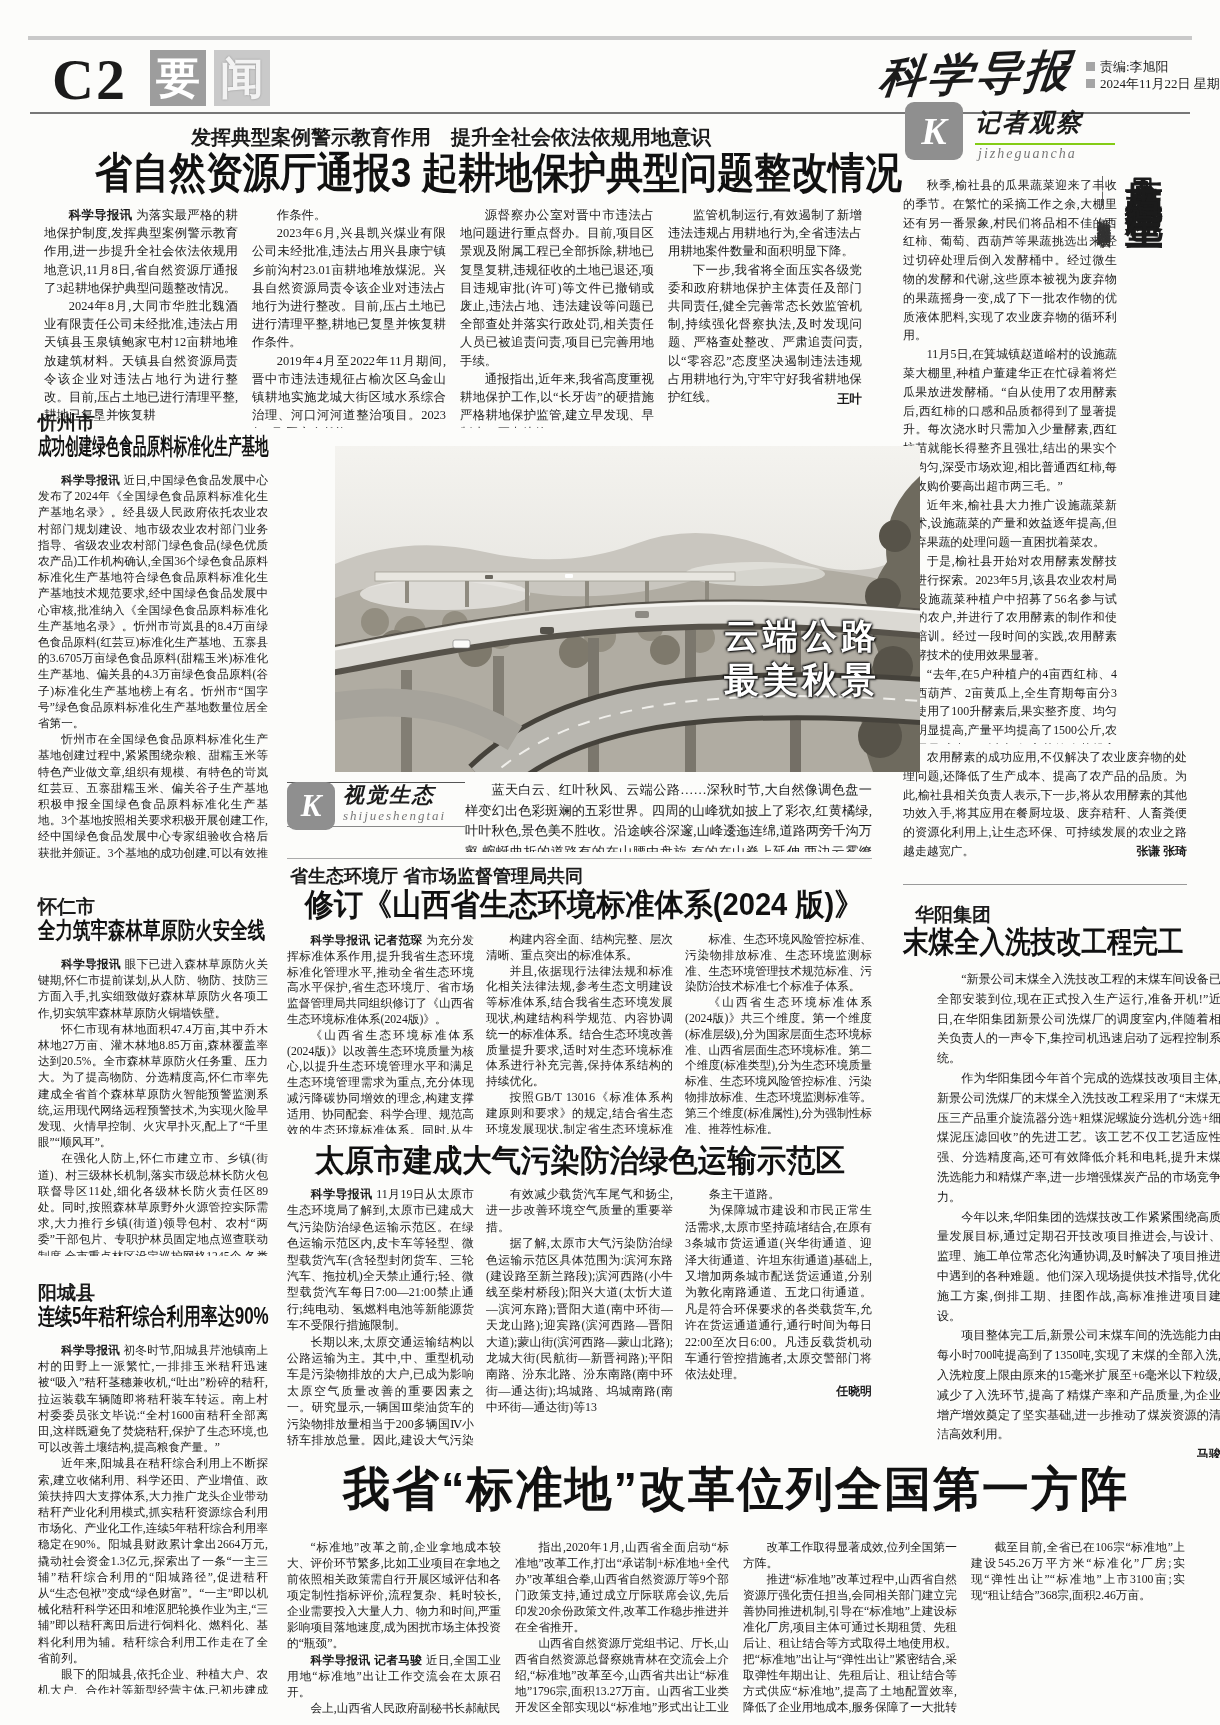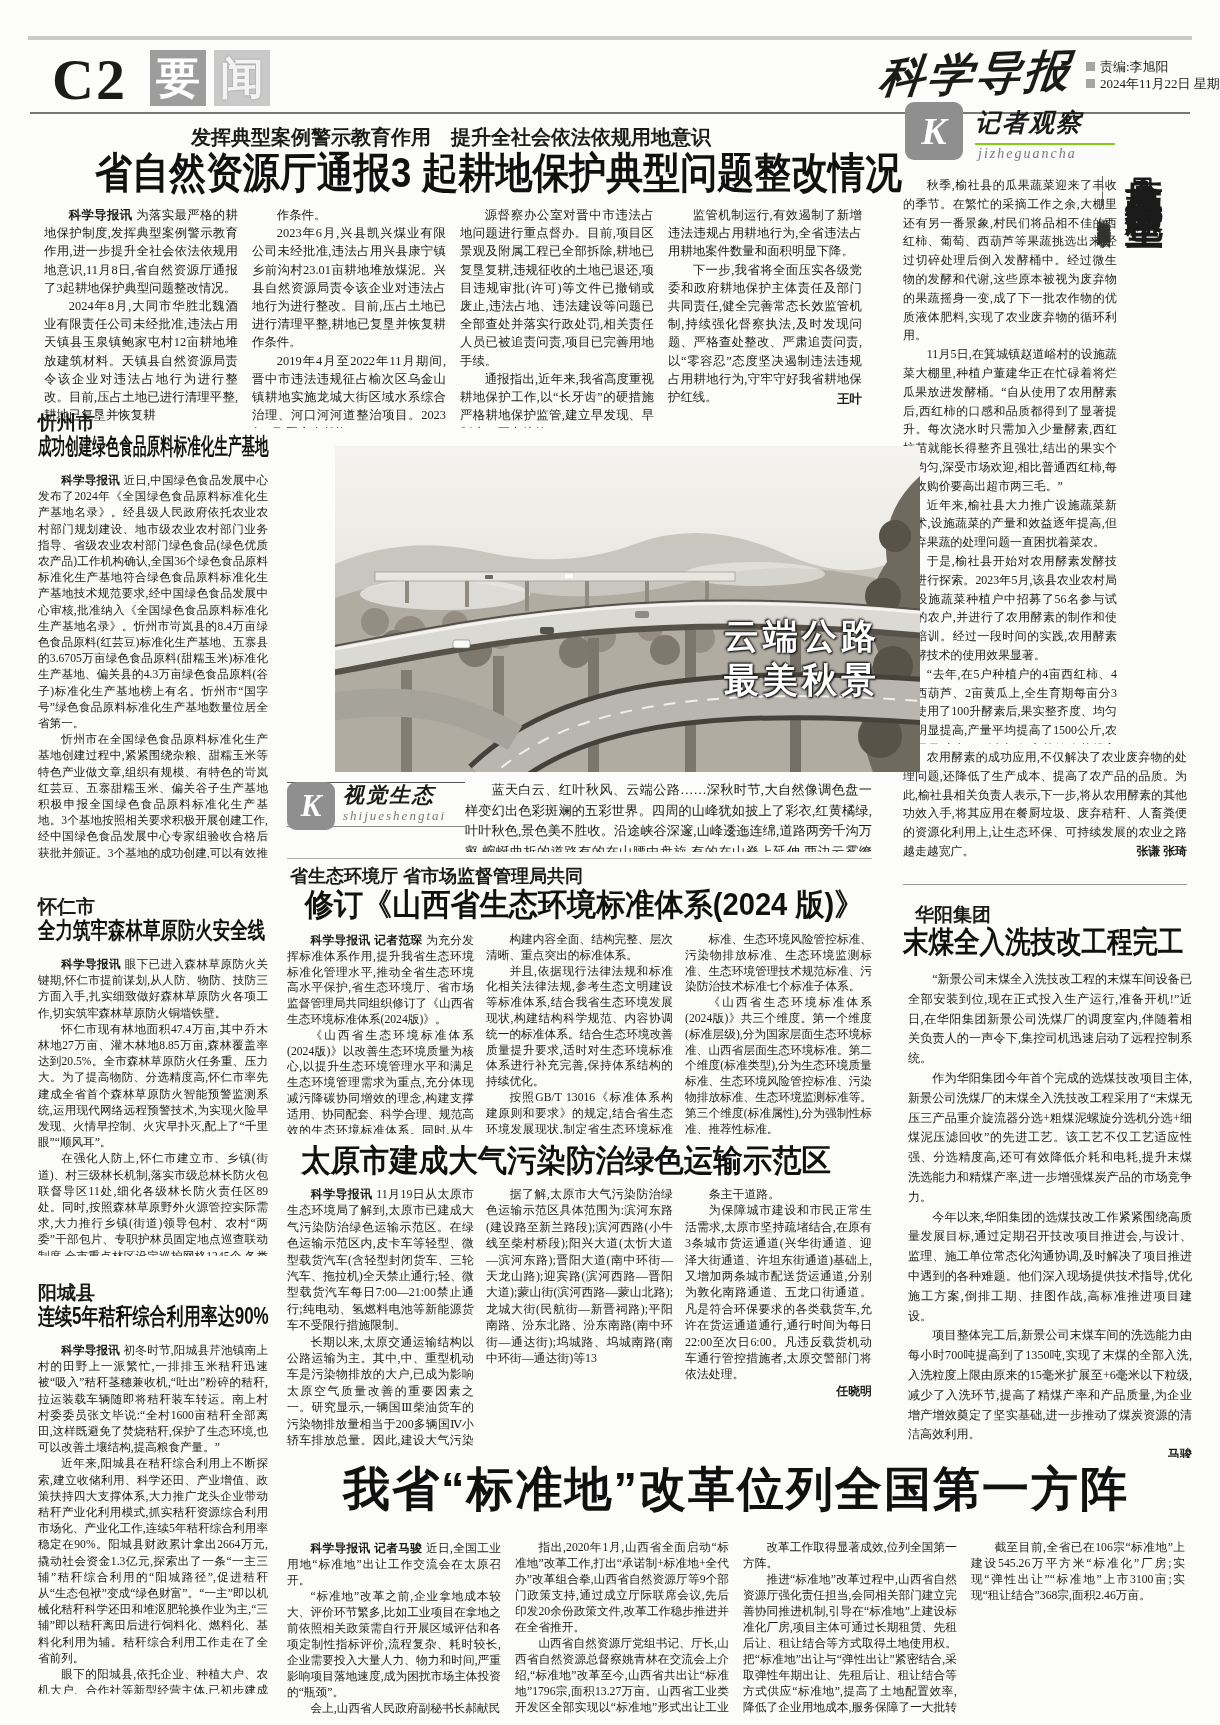--- a/index.html
+++ b/index.html
@@ -258,60 +258,61 @@
         <p>构建内容全面、结构完整、层次清晰、重点突出的标准体系。</p>
         <p>并且,依据现行法律法规和标准化相关法律法规,参考生态文明建设等标准体系,结合我省生态环境发展现状,构建结构科学规范、内容协调统一的标准体系。结合生态环境改善质量提升要求,适时对生态环境标准体系进行补充完善,保持体系结构的持续优化。</p>
         <p>按照GB/T 13016《标准体系构建原则和要求》的规定,结合省生态环境发展现状,制定省生态环境标准体系总体结构图,包括:通用基础标准、生态环境质量</p>
       </div>
     <div class="col">
         <p>标准、生态环境风险管控标准、污染物排放标准、生态环境监测标准、生态环境管理技术规范标准、污染防治技术标准七个标准子体系。</p>
         <p>《山西省生态环境标准体系(2024版)》共三个维度。第一个维度(标准层级),分为国家层面生态环境标准、山西省层面生态环境标准。第二个维度(标准类型),分为生态环境质量标准、生态环境风险管控标准、污染物排放标准、生态环境监测标准等。第三个维度(标准属性),分为强制性标准、推荐性标准。</p>
       </div>
   </div>
 
-  <div class="abs hl ctr" style="left:273px;top:1144px;width:585px;font-size:31px;">
+  <div class="abs hl ctr" style="left:287px;top:1144px;width:585px;font-size:31px;">
     <span class="squeeze" style="transform:scaleX(.95);">太原市建成大气污染防治绿色运输示范区</span>
   </div>
   <div class="abs cols t-ty" style="left:287px;top:1186px;width:585px;height:262px;gap:12px;">
     <div class="col">
         <p><b>科学导报讯 </b>11月19日从太原市生态环境局了解到,太原市已建成大气污染防治绿色运输示范区。在绿色运输示范区内,皮卡车等轻型、微型载货汽车(含轻型封闭货车、三轮汽车、拖拉机)全天禁止通行;轻、微型载货汽车每日7:00—21:00禁止通行;纯电动、氢燃料电池等新能源货车不受限行措施限制。</p>
         <p>长期以来,太原交通运输结构以公路运输为主。其中,中、重型机动车是污染物排放的大户,已成为影响太原空气质量改善的重要因素之一。研究显示,一辆国Ⅲ柴油货车的污染物排放量相当于200多辆国Ⅳ小轿车排放总量。因此,建设大气污染防治绿色运输示范区,成为太原市加强移动源污染管控、</p>
       </div>
     <div class="col">
+        <p>有效减少载货汽车尾气和扬尘,进一步改善环境空气质量的重要举措。</p>
         <p>据了解,太原市大气污染防治绿色运输示范区具体范围为:滨河东路(建设路至新兰路段);滨河西路(小牛线至柴村桥段);阳兴大道(太忻大道—滨河东路);晋阳大道(南中环街—天龙山路);迎宾路(滨河西路—晋阳大道);蒙山街(滨河西路—蒙山北路);龙城大街(民航街—新晋祠路);平阳南路、汾东北路、汾东南路(南中环街—通达街);坞城路、坞城南路(南中环街—通达街)等13</p>
       </div>
     <div class="col">
       <div>
           <p>条主干道路。</p>
           <p>为保障城市建设和市民正常生活需求,太原市坚持疏堵结合,在原有3条城市货运通道(兴华街通道、迎泽大街通道、许坦东街通道)基础上,又增加两条城市配送货运通道,分别为敦化南路通道、五龙口街通道。凡是符合环保要求的各类载货车,允许在货运通道通行,通行时间为每日22:00至次日6:00。凡违反载货机动车通行管控措施者,太原交警部门将依法处理。</p>
         </div>
       <div class="byline">任晓明</div>
     </div>
   </div>
 
   <div class="rule" style="left:903px;top:884px;width:284px;height:1px;background:#999;"></div>
   <div class="abs kick" style="left:903px;top:902px;font-size:19px;margin-left:12px;">华阳集团</div>
   <div class="abs hl" style="left:903px;top:926px;font-size:30px;">
     <span class="squeeze" style="transform:scaleX(.85);">末煤全入洗技改工程完工</span>
   </div>
-  <div class="abs body t-hy" style="left:908px;top:970px;width:284px;height:488px;">
+  <div class="abs body t-hy" style="left:937px;top:970px;width:284px;height:488px;">
     <div>
         <p>“新景公司末煤全入洗技改工程的末煤车间设备已全部安装到位,现在正式投入生产运行,准备开机!”近日,在华阳集团新景公司洗煤厂的调度室内,伴随着相关负责人的一声令下,集控司机迅速启动了远程控制系统。</p>
         <p>作为华阳集团今年首个完成的选煤技改项目主体,新景公司洗煤厂的末煤全入洗技改工程采用了“末煤无压三产品重介旋流器分选+粗煤泥螺旋分选机分选+细煤泥压滤回收”的先进工艺。该工艺不仅工艺适应性强、分选精度高,还可有效降低介耗和电耗,提升末煤洗选能力和精煤产率,进一步增强煤炭产品的市场竞争力。</p>
         <p>今年以来,华阳集团的选煤技改工作紧紧围绕高质量发展目标,通过定期召开技改项目推进会,与设计、监理、施工单位常态化沟通协调,及时解决了项目推进中遇到的各种难题。他们深入现场提供技术指导,优化施工方案,倒排工期、挂图作战,高标准推进项目建设。</p>
         <p>项目整体完工后,新景公司末煤车间的洗选能力由每小时700吨提高到了1350吨,实现了末煤的全部入洗,入洗粒度上限由原来的15毫米扩展至+6毫米以下粒级,减少了入洗环节,提高了精煤产率和产品质量,为企业增产增效奠定了坚实基础,进一步推动了煤炭资源的清洁高效利用。</p>
       </div>
     <div class="byline">马骏</div>
   </div>
 
   <div class="abs hl ctr" style="left:287px;top:1464px;width:898px;font-size:47px;letter-spacing:2px;">我省“标准地”改革位列全国第一方阵</div>
   <div class="abs cols t-bot" style="left:287px;top:1540px;width:898px;height:176px;gap:14px;">
     <div class="col">
+        <p>“标准地”改革之前,企业拿地成本较大、评价环节繁多,比如工业项目在拿地之前依照相关政策需自行开展区域评估和各项定制性指标评价,流程复杂、耗时较长,企业需要投入大量人力、物力和时间,严重影响项目落地速度,成为困扰市场主体投资的“瓶颈”。</p>
         <p><b>科学导报讯 记者马骏 </b>近日,全国工业用地“标准地”出让工作交流会在太原召开。</p>
-        <p>“标准地”改革之前,企业拿地成本较大、评价环节繁多,比如工业项目在拿地之前依照相关政策需自行开展区域评估和各项定制性指标评价,流程复杂、耗时较长,企业需要投入大量人力、物力和时间,严重影响项目落地速度,成为困扰市场主体投资的“瓶颈”。</p>
         <p>会上,山西省人民政府副秘书长郝献民</p>
       </div>
     <div class="col">
         <p>指出,2020年1月,山西省全面启动“标准地”改革工作,打出“承诺制+标准地+全代办”改革组合拳,山西省自然资源厅等9个部门政策支持,通过成立厅际联席会议,先后印发20余份政策文件,改革工作稳步推进并在全省推开。</p>
         <p>山西省自然资源厅党组书记、厅长,山西省自然资源总督察姚青林在交流会上介绍,“标准地”改革至今,山西省共出让“标准地”1796宗,面积13.27万亩。山西省工业类开发区全部实现以“标准地”形式出让工业用地,</p>
       </div>
     <div class="col">
         <p>改革工作取得显著成效,位列全国第一方阵。</p>
         <p>推进“标准地”改革过程中,山西省自然资源厅强化责任担当,会同相关部门建立完善协同推进机制,引导在“标准地”上建设标准化厂房,项目主体可通过长期租赁、先租后让、租让结合等方式取得土地使用权。把“标准地”出让与“弹性出让”紧密结合,采取弹性年期出让、先租后让、租让结合等方式供应“标准地”,提高了土地配置效率,降低了企业用地成本,服务保障了一大批转型项目落地。</p>
       </div>

